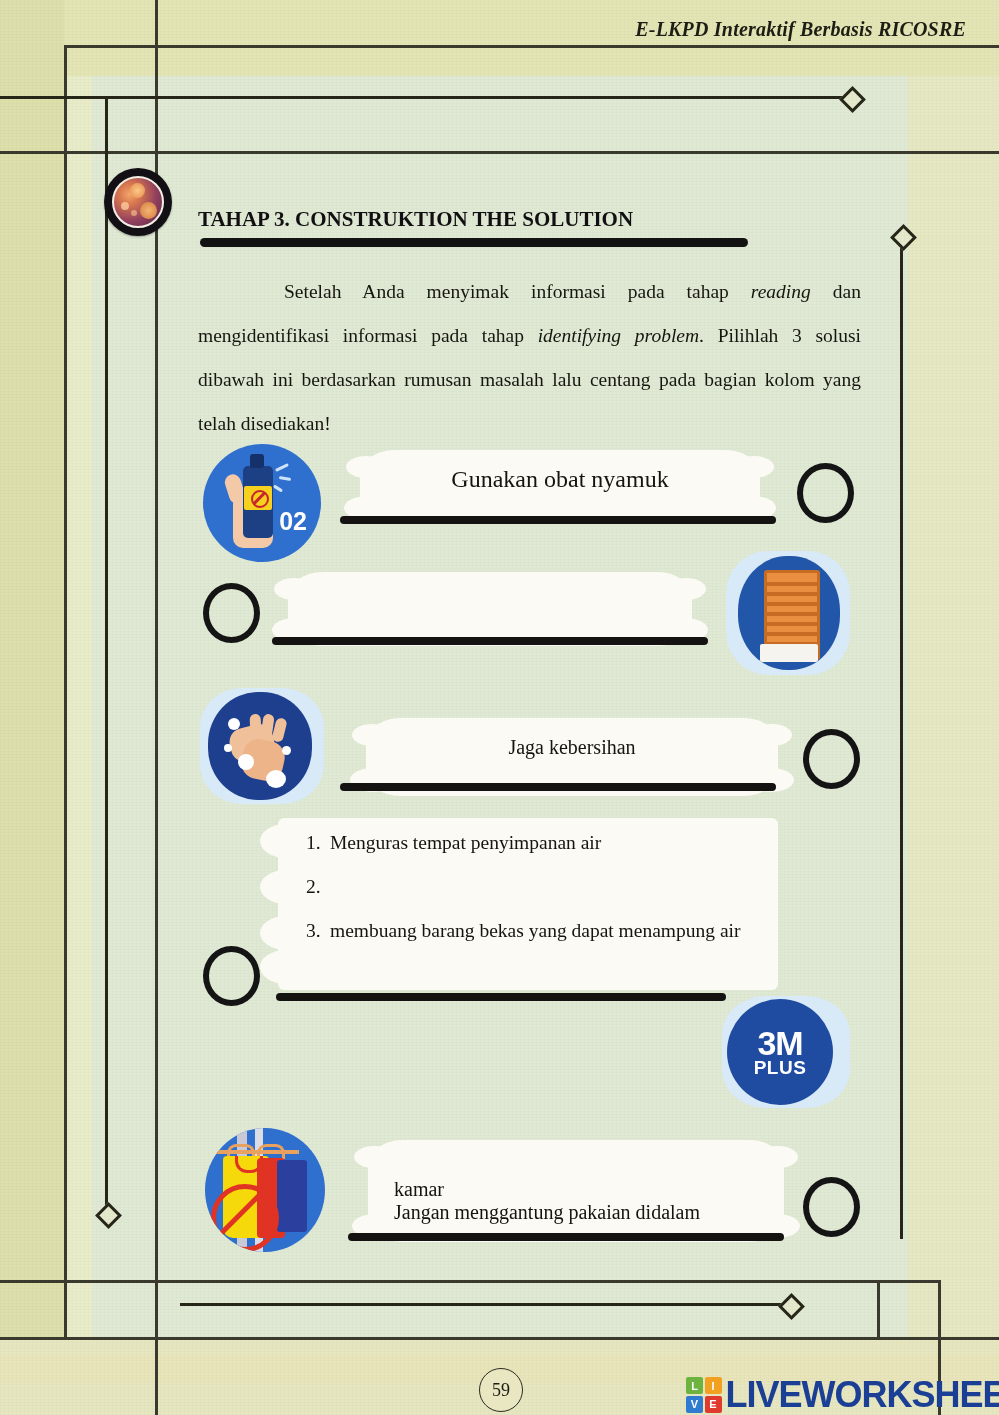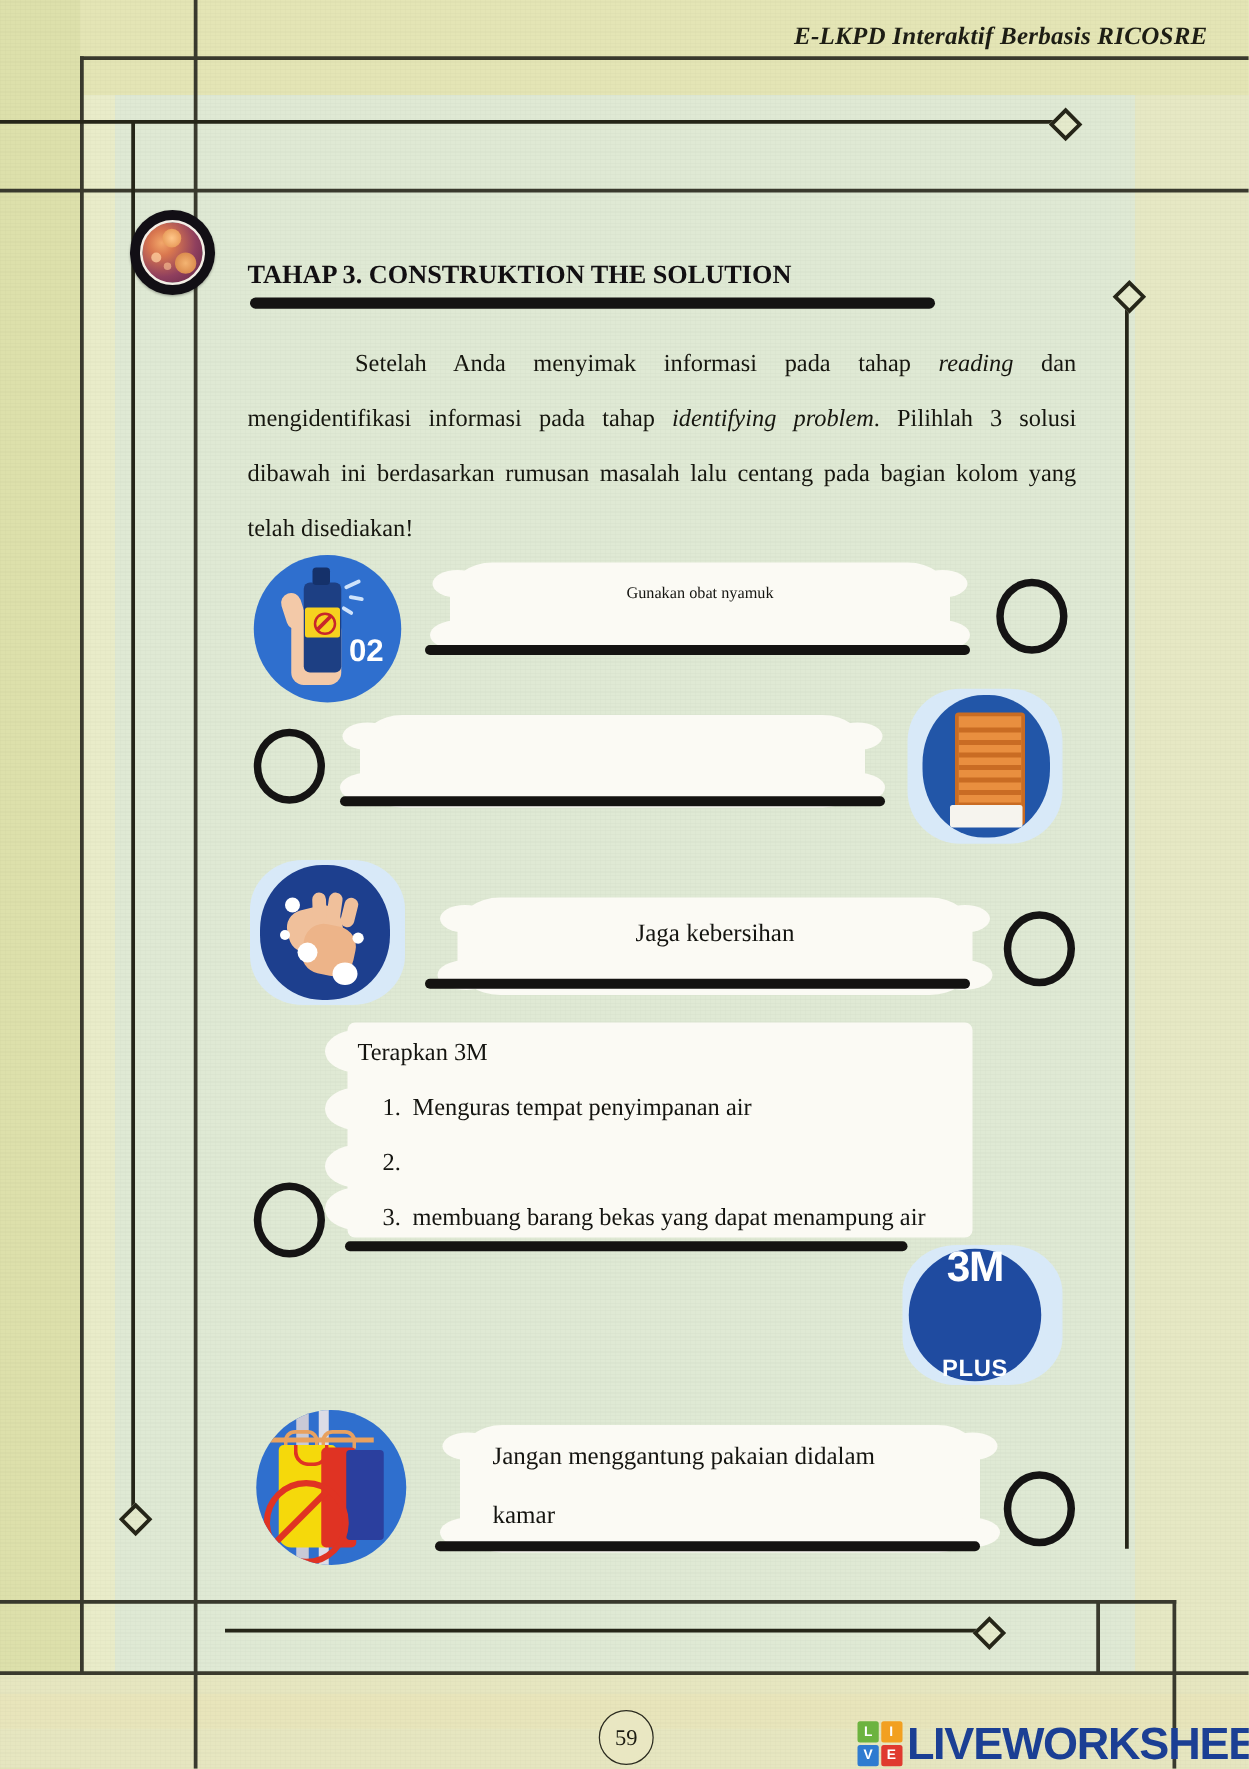--- a/index.html
+++ b/index.html
@@ -216,21 +216,21 @@
   <div class="spray-thumb"></div>
   <div class="spray-can"></div>
   <div class="spray-cap"></div>
   <div class="spray-label"></div>
   <div class="spray-no"></div>
   <span class="num-02">02</span>
 </div>
 <div class="marker" style="left:360px;top:450px;width:400px;height:58px;padding-top:16px;">
   <span class="blob-a"></span>
     <span class="blob-b"></span>
-  <span class="txt" style="font-size:13px;">Gunakan obat nyamuk</span>
+  <span class="txt" style="font-size:24px;">Gunakan obat nyamuk</span>
 </div>
 <div class="underbar" style="left:340px;top:516px;width:436px;"></div>
 <div class="circle-cb" style="left:797px;top:463px;width:45px;height:48px;"></div>
 
 <div class="circle-cb" style="left:203px;top:583px;width:45px;height:48px;"></div>
 <div class="marker" style="left:288px;top:572px;width:404px;height:58px;padding-top:16px;">
   <span class="blob-a"></span>
     <span class="blob-b"></span>
 </div>
 <div class="underbar" style="left:272px;top:637px;width:436px;"></div>
@@ -268,59 +268,58 @@
 </div>
 <div class="underbar" style="left:340px;top:783px;width:436px;"></div>
 <div class="circle-cb" style="left:803px;top:729px;width:45px;height:48px;"></div>
 
 <div class="block3m" style="left:278px;top:818px;width:500px;height:172px;">
   <span class="b3-edge" style="top:6px;"></span>
   <span class="b3-edge" style="top:52px;"></span>
   <span class="b3-edge" style="top:98px;"></span>
   <span class="b3-edge" style="top:132px;"></span>
   <div class="cont">
-    <div class="h">Terapkan 3M</div>
     <div class="b3-item">
       <span class="n">1.</span>
       <span>Menguras tempat penyimpanan air</span>
     </div>
     <div class="b3-item">
       <span class="n">2.</span>
     </div>
     <div class="b3-item" style="margin-bottom:0;">
       <span class="n">3.</span>
       <span>membuang barang bekas yang dapat menampung air</span>
     </div>
   </div>
 </div>
 <div class="circle-cb" style="left:203px;top:946px;width:45px;height:48px;"></div>
 <div class="underbar" style="left:276px;top:993px;width:450px;"></div>
 <div class="icon-soft" style="left:722px;top:996px;width:128px;height:112px;"></div>
-<div class="logo3m" style="left:727px;top:999px;width:106px;height:106px;justify-content:space-between;">
+<div class="logo3m" style="left:727px;top:999px;width:106px;height:106px;">
   <span class="t1">3M</span>
   <span class="t2">PLUS</span>
 </div>
 
 <div class="icon-circle ic-clothes" style="left:205px;top:1128px;width:120px;height:124px;border-radius:50%;">
   <i style="position:absolute;left:32px;top:0;width:10px;height:124px;background:#c9c9d6;"></i>
   <i style="position:absolute;left:50px;top:0;width:8px;height:124px;background:#dcdce6;"></i>
   <div class="rail"></div>
   <i style="position:absolute;left:22px;top:16px;width:22px;height:12px;border:3px solid #e8a15f;border-bottom:none;border-radius:9px 9px 0 0;"></i>
   <i style="position:absolute;left:52px;top:16px;width:22px;height:12px;border:3px solid #e8a15f;border-bottom:none;border-radius:9px 9px 0 0;"></i>
   <i class="shirt" style="left:18px;top:28px;width:46px;height:82px;background:#f5d90b;position:absolute;border-radius:4px 4px 10px 10px;"></i>
   <i style="position:absolute;left:30px;top:28px;width:22px;height:14px;border:3px solid #e03323;border-top:none;border-radius:0 0 12px 12px;"></i>
   <i class="shirt" style="left:52px;top:30px;width:28px;height:80px;background:#e03323;position:absolute;"></i>
   <i class="shirt" style="left:72px;top:32px;width:30px;height:72px;background:#2b3f9e;position:absolute;border-radius:3px;"></i>
   <div class="noSign"></div>
 </div>
 <div class="marker" style="left:368px;top:1140px;width:390px;height:88px;padding:14px 0 0 26px;">
   <span class="blob-a"></span>
     <span class="blob-b"></span>
+  <span class="txt" style="font-size:20px;text-align:left;margin-top:24px;">kamar</span>
   <span class="txt" style="font-size:20px;text-align:left;">Jangan menggantung pakaian didalam</span>
-  <span class="txt" style="font-size:20px;text-align:left;margin-top:24px;">kamar</span>
 </div>
 <div class="underbar" style="left:348px;top:1233px;width:436px;"></div>
 <div class="circle-cb" style="left:803px;top:1177px;width:45px;height:48px;"></div>
 
 <div class="pagenum">59</div>
 <div class="lw-logo">
   <div class="lw-grid">
     <span class="lw-cell t0" style="background: rgb(108, 179, 63);">L</span>
     <span class="lw-cell t1" style="background: rgb(242, 160, 32);">I</span>
     <span class="lw-cell t2" style="background: rgb(47, 123, 208);">V</span>

